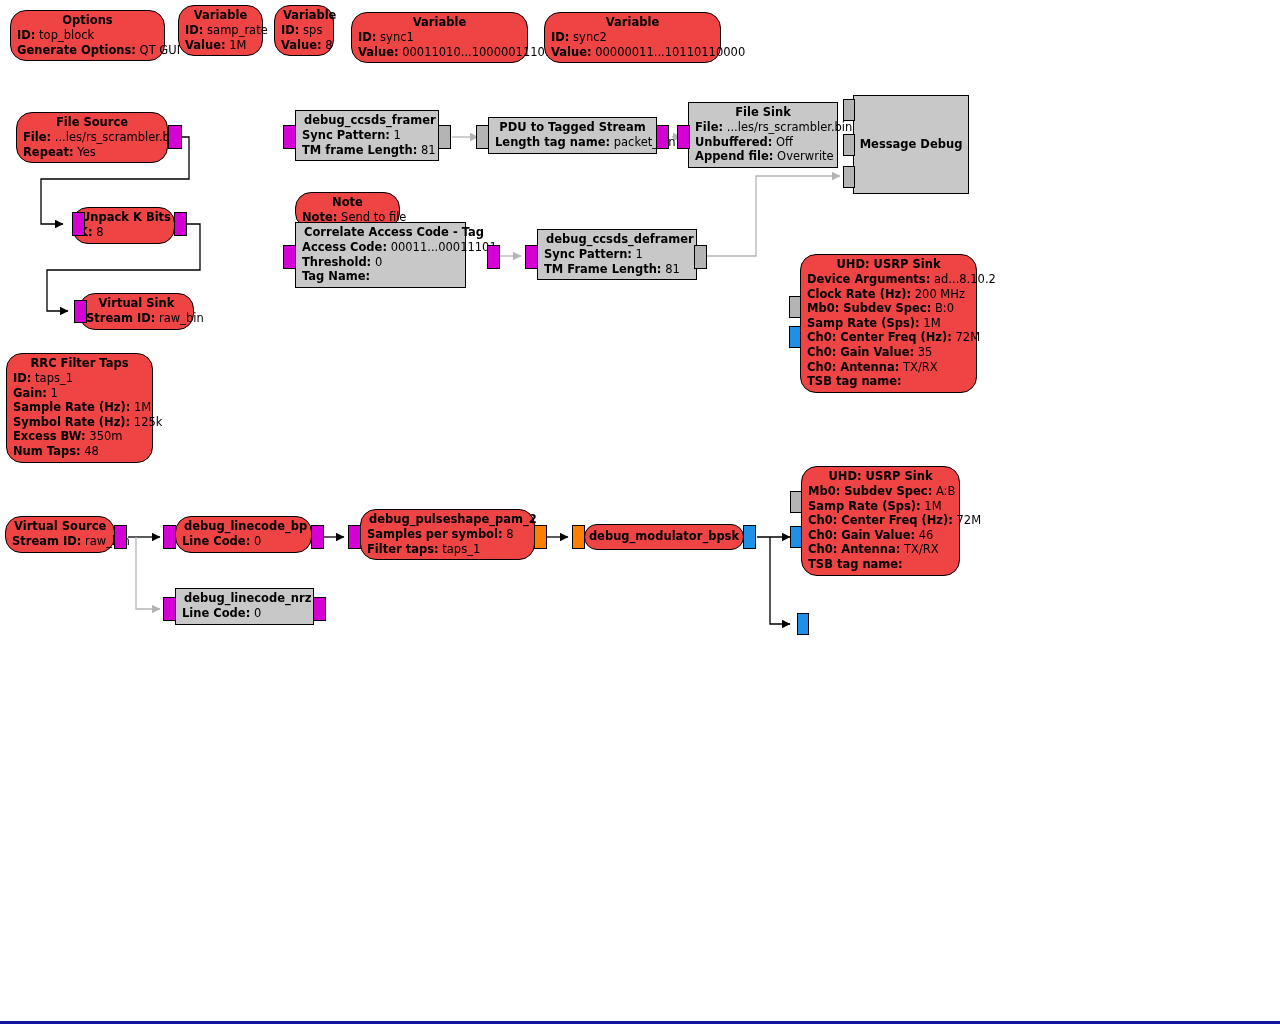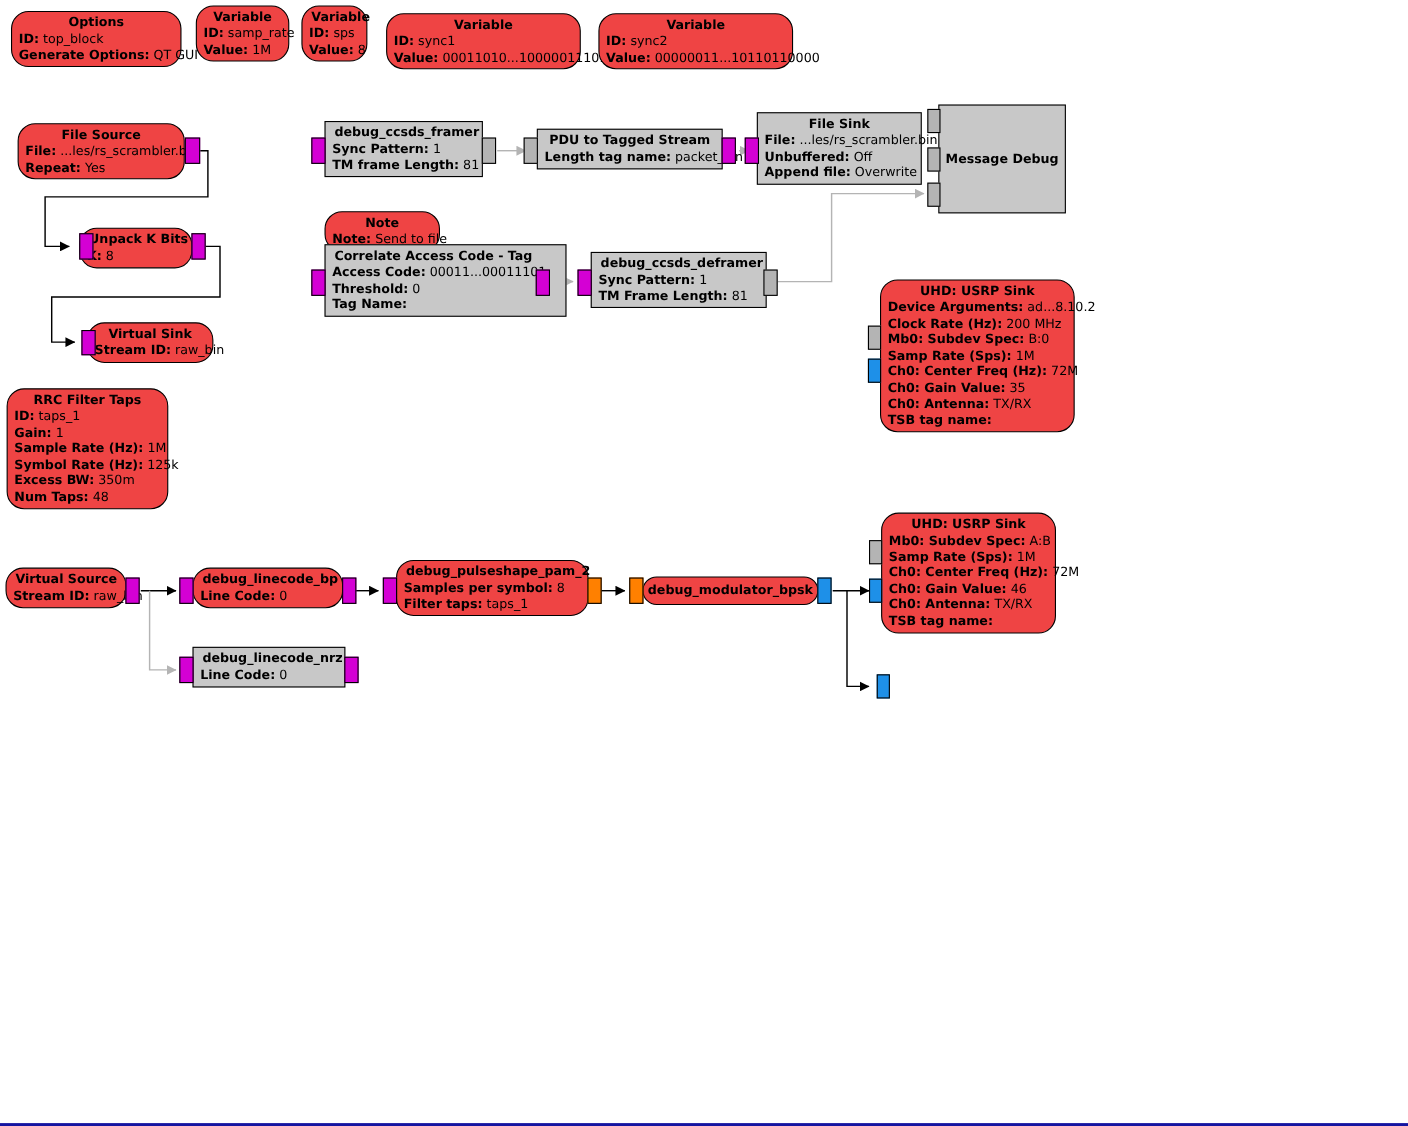--- a/index.html
+++ b/index.html
@@ -254,21 +254,21 @@
   <div class="port p-msg" style="left:438px; top:125px; width:13px; height:24px;"></div>
 
   <div class="blk enabled" style="left:295px; top:175px; width:105px;margin-top:17px;">
     <div class="title">Note</div>
     <div class="row">
       <span class="k">Note:</span>
       <span class="v">Send to file</span>
     </div>
   </div>
 
-  <div class="blk disabled lt" style="left:295px; top:222px; width:220px;">
+  <div class="blk disabled lt" style="left:295px; top:222px; width:171px;">
     <div class="title">Correlate Access Code - Tag</div>
     <div class="row">
       <span class="k">Access Code:</span>
       <span class="v">00011...00011101</span>
     </div>
     <div class="row">
       <span class="k">Threshold:</span>
       <span class="v">0</span>
     </div>
     <div class="row">

